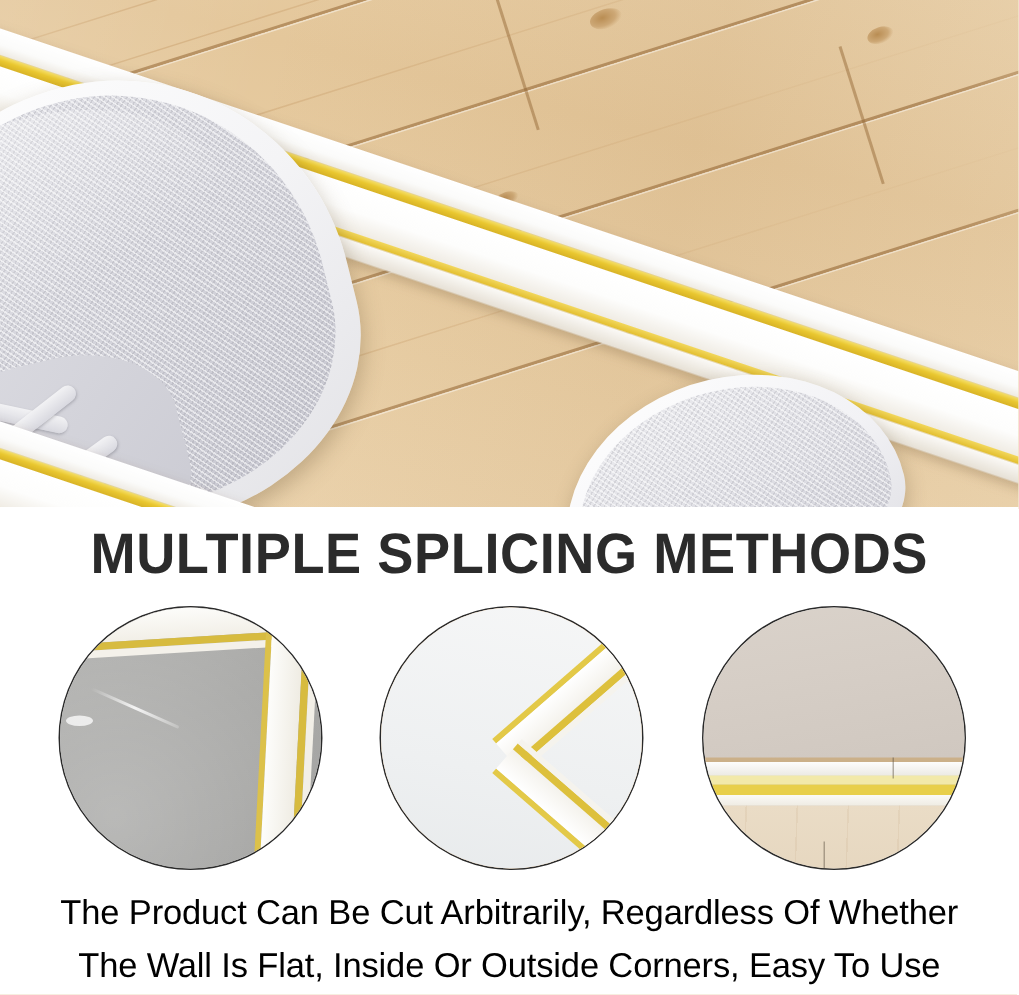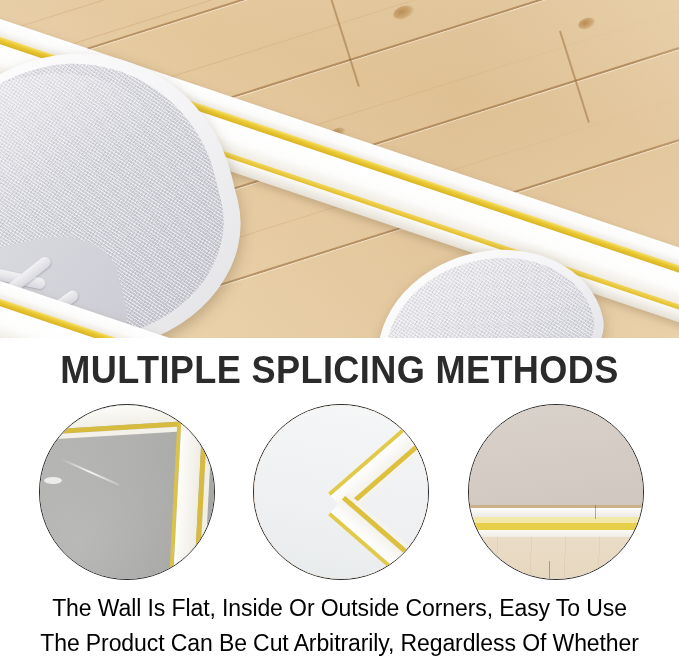--- a/index.html
+++ b/index.html
@@ -387,17 +387,17 @@
           <div class="t5"></div>
         </div>
         <div class="c3-floor"></div>
         <div class="seam seam-a"></div>
         <div class="seam seam-b"></div>
       </div>
     </div>
   </div>
 
   <div class="caption">
+    <div>The Product Can Be Cut Arbitrarily, Regardless Of Whether</div>
     <div>The Wall Is Flat, Inside Or Outside Corners, Easy To Use</div>
-    <div>The Product Can Be Cut Arbitrarily, Regardless Of Whether</div>
   </div>
 
 </div>
 
 </body></html>

